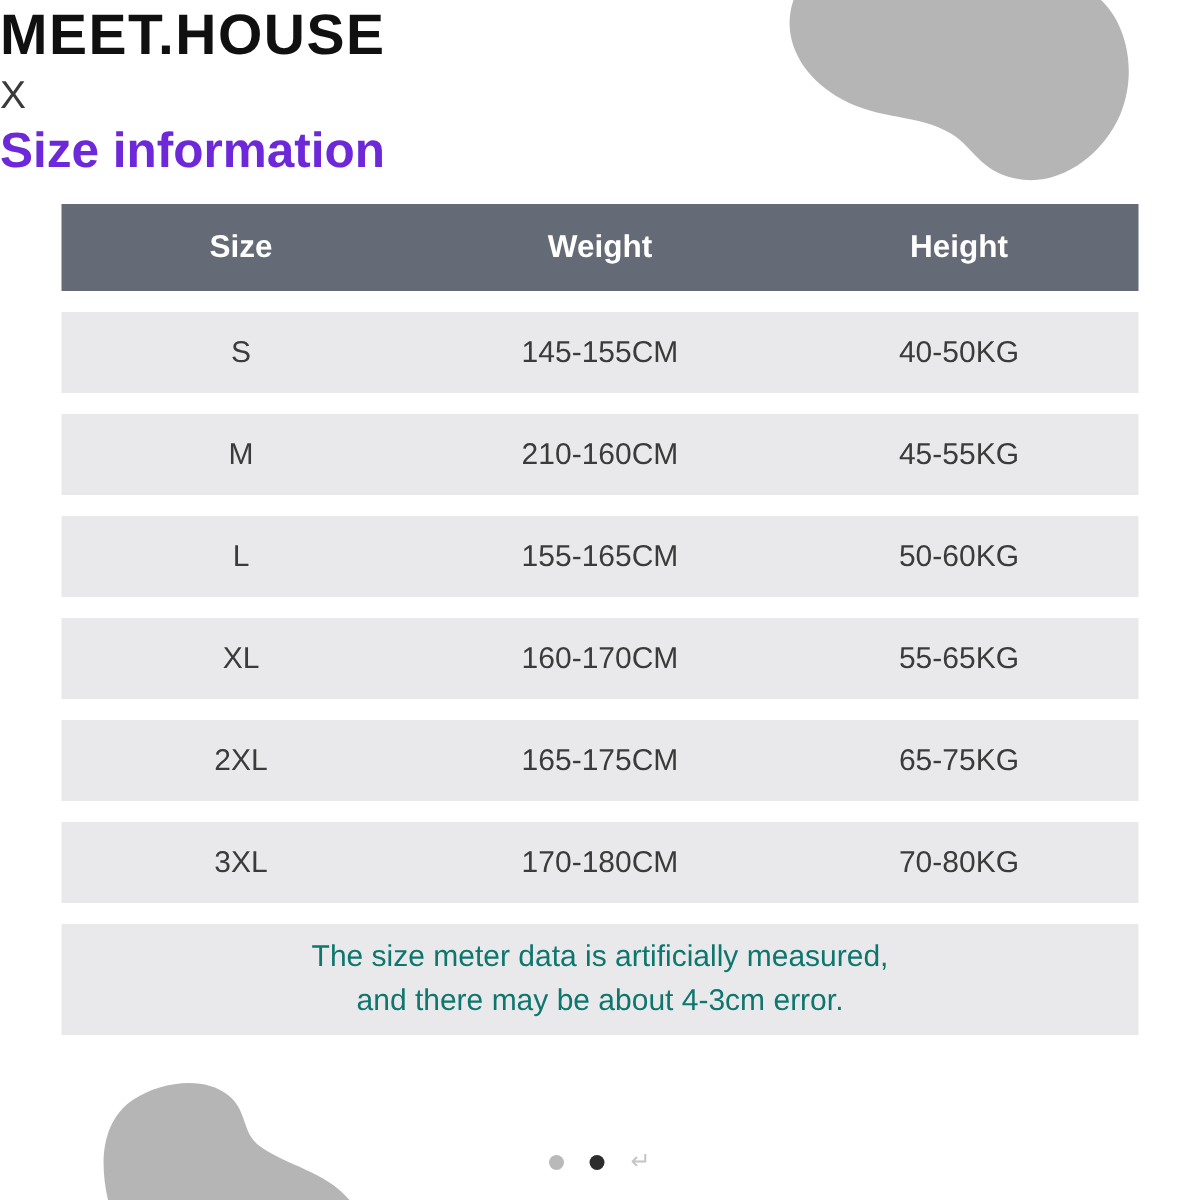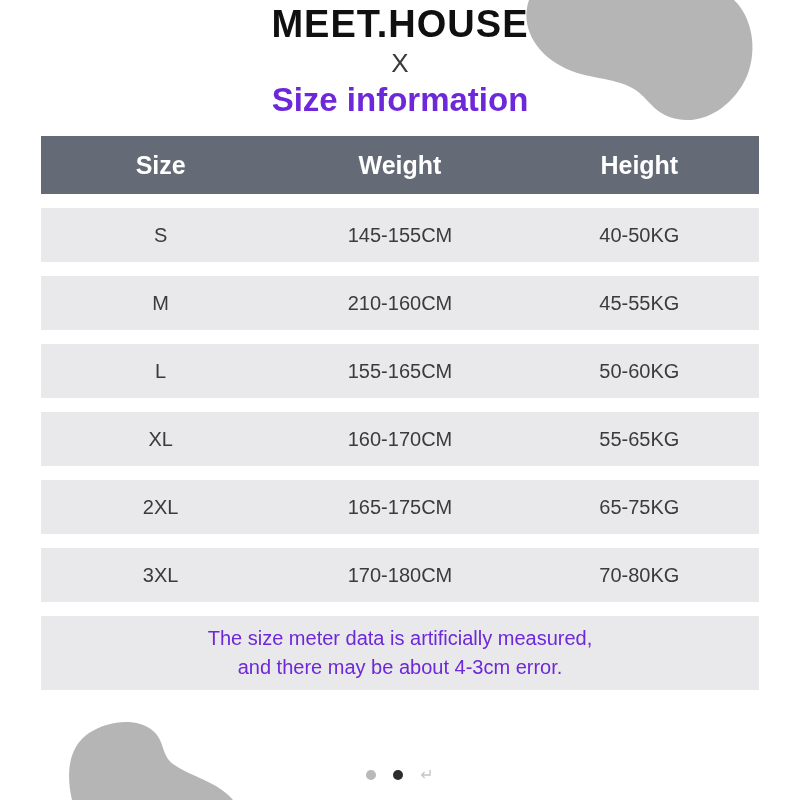--- a/index.html
+++ b/index.html
@@ -1,36 +1,36 @@
 <!DOCTYPE html>
 <html><head>
 <meta charset="utf-8">
 <style>
   html,body{margin:0;padding:0;background:#fff;}
   .page{
     position:relative;width:800px;height:800px;overflow:hidden;background:#ffffff;
     font-family:"Liberation Sans",sans-serif;
   }
   .blob-svg{position:absolute;top:0;left:0;width:800px;height:800px;pointer-events:none;}
-  .header{position:relative;text-align:center;padding-top:2px;z-index:2;}
+  .header{position:relative;padding-top:2px;z-index:2;}
   .brand{font-size:38px;font-weight:700;color:#101010;letter-spacing:1px;line-height:44px;}
   .sep{font-size:26px;font-weight:400;color:#3a3a3a;line-height:30px;margin-top:2px;}
   .subtitle{font-size:33px;font-weight:700;color:#6d28d9;line-height:40px;margin-top:2px;}
   .size-table{position:relative;width:718px;margin:16px auto 0;z-index:2;}
   .thead{
     display:grid;grid-template-columns:1fr 1fr 1fr;height:58px;background:#656b76;
-    align-items:center;text-align:center;color:#ffffff;font-weight:700;font-size:25px;
+    align-items:center;text-align:center;color:#ffffff;font-weight:700;font-size:21px;
     margin-bottom:14px;
   }
   .trow{
     display:grid;grid-template-columns:1fr 1fr 1fr;height:54px;background:#e9e9eb;
     align-items:center;text-align:center;color:#3b3b3b;font-size:20px;margin-bottom:14px;
   }
   .note{
-    background:#e9e9eb;text-align:center;padding:8px 0;font-size:20px;color:#6d28d9;
+    background:#e9e9eb;text-align:center;padding:8px 0;font-size:20px;color:#0f766e;
     line-height:29px;
   }
   .pagination{
     position:absolute;left:0;right:0;bottom:20px;display:flex;justify-content:center;
     align-items:center;gap:17px;z-index:2;
   }
   .dot{width:10px;height:10px;border-radius:50%;}
   .dot.inactive{background:#b9b9b9;}
   .dot.active{background:#2d2d2d;}
   .return-glyph{color:#c6c6c6;font-size:16px;line-height:10px;}

